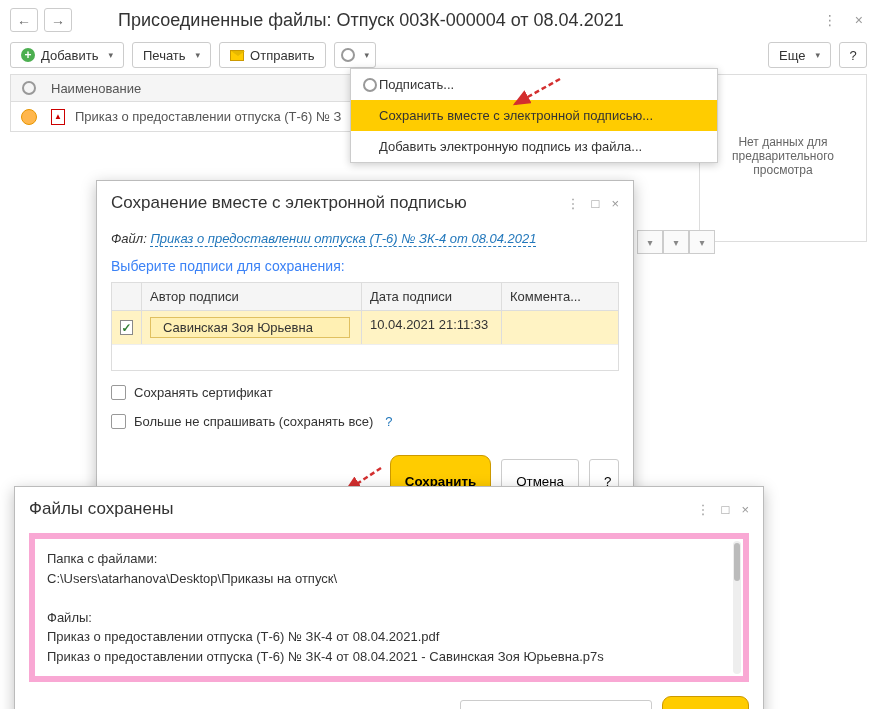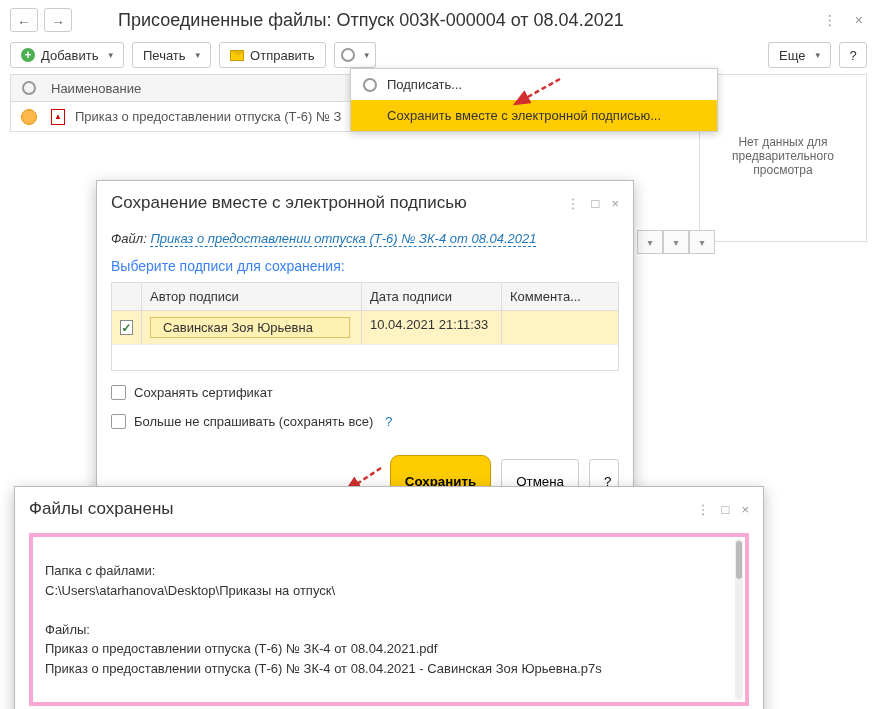--- a/index.html
+++ b/index.html
@@ -29,21 +29,21 @@
 .col-icon { width: 24px; display: flex; justify-content: center; }
 .col-name { flex: 1; color: #555; }
 .list-row { border: 1px solid #ddd; border-top: none; display: flex; align-items: center; height: 30px; padding: 0 6px; gap: 10px; }
 .icon-swirl-orange { width: 16px; height: 16px; border-radius: 50%; background: #ffb74d; border: 1px solid #e69500; }
 .icon-pdf { width: 14px; height: 16px; border: 1px solid #cc0000; position: relative; display: flex; align-items: center; justify-content: center; }
 .icon-pdf::after { content: "▲"; color: #cc0000; font-size: 8px; }
 .preview-panel { width: 168px; border: 1px solid #ddd; height: 168px; padding: 10px; text-align: center; font-size: 12px; color: #666; display: flex; flex-direction: column; justify-content: flex-start; padding-top: 60px; }
 
 
 .menu { position: absolute; top: 68px; left: 350px; width: 368px; background: #fff; border: 1px solid #ccc; box-shadow: 0 2px 8px rgba(0,0,0,0.2); z-index: 5; }
-.menu-item { padding: 8px 12px; display: flex; align-items: center; gap: 10px; cursor: pointer; font-size: 13px; }
+.menu-item { padding: 8px 12px; display: flex; align-items: center; gap: 2px; cursor: pointer; font-size: 13px; }
 .menu-item.hov { background: #ffcc00; }
 
 
 .arrow-red { position: absolute; z-index: 10; pointer-events: none; }
 
 
 .dialog { position: absolute; background: #fff; border: 1px solid #bbb; box-shadow: 0 4px 14px rgba(0,0,0,0.25); z-index: 8; }
 .dlg1 { top: 180px; left: 96px; width: 538px; }
 .dlg-head { display: flex; align-items: center; padding: 12px 14px 8px 14px; }
 .dlg-title { font-size: 17px; flex: 1; }
@@ -72,21 +72,21 @@
 .btn-plain { background: #fff; border: 1px solid #ccc; padding: 14px 14px; border-radius: 3px; cursor: pointer; }
 .btn-q { width: 30px; text-align: center; }
 
 
 .mini-bar { position: absolute; top: 230px; left: 637px; display: flex; z-index: 3; }
 .mini-btn { width: 26px; height: 24px; border: 1px solid #ccc; background: #fafafa; display: flex; align-items: center; justify-content: center; font-size: 10px; color: #888; }
 
 
 .dlg2 { top: 486px; left: 14px; width: 750px; }
 .dlg2 .dlg-title { font-size: 17px; }
-.dlg2-content { margin: 6px 14px 14px 14px; border: 4px solid #f9a8d4; padding: 24px 12px; font-size: 13px; line-height: 1.5; position: relative; }
+.dlg2-content { margin: 6px 14px 14px 14px; border: 6px solid #f9a8d4; padding: 10px 12px; font-size: 13px; line-height: 1.5; position: relative; }
 .dlg2-scroll { position: absolute; right: 2px; top: 2px; bottom: 2px; width: 8px; background: #eee; border-radius: 4px; }
 .dlg2-scroll::after { content: ""; position: absolute; top: 2px; left: 1px; right: 1px; height: 38px; background: #bbb; border-radius: 3px; }
 .dlg2 .dlg-foot { padding: 0 14px 14px 14px; }
 </style>
 </head>
 <body>
 
 <div class="topbar">
   <div class="nav-btn">←</div>
   <div class="nav-btn">→</div>
@@ -151,20 +151,24 @@
 </div>
 
 <div class="menu">
   <div class="menu-item">
     <span class="icon-swirl"></span>
     <span>Подписать...</span>
   </div>
   <div class="menu-item hov">
     <span style="width:14px"></span>
     <span>Сохранить вместе с электронной подписью...</span>
+  </div>
+  <div class="menu-item">
+    <span style="width:14px"></span>
+    <span>Добавить электронную подпись из файла...</span>
   </div>
 </div>
 
 <svg class="arrow-red" style="top:74px; left:500px;" width="70" height="40">
   <defs>
       <marker id="ah1" markerWidth="8" markerHeight="8" refX="6" refY="3" orient="auto">
         <path d="M0,0 L7,3 L0,6 Z" fill="#d32f2f"></path>
       </marker>
     </defs>
   <line x1="60" y1="5" x2="15" y2="30" stroke="#d32f2f" stroke-width="2.5" stroke-dasharray="5,3" marker-end="url(#ah1)"></line>

